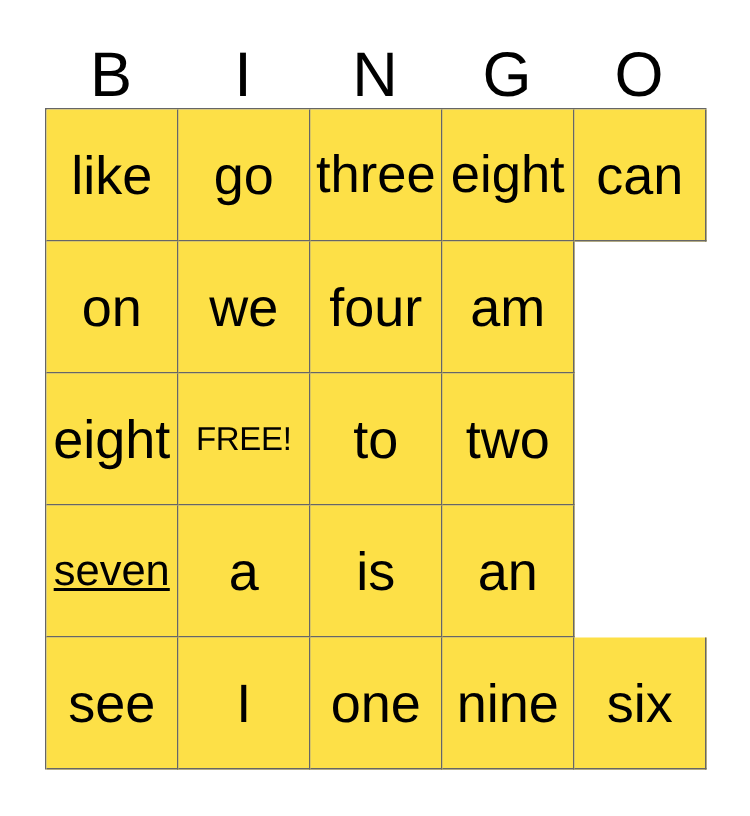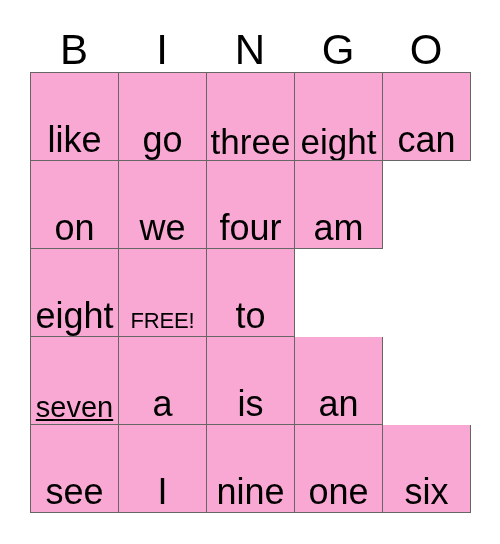--- a/index.html
+++ b/index.html
@@ -54,24 +54,24 @@
     height: 88px;
   }
   .cell {
     flex: 0 0 88px;
     width: 88px;
     height: 88px;
     box-sizing: border-box;
     border-right: 1px solid #666666;
     border-bottom: 1px solid #666666;
     display: flex;
-    align-items: flex-end;
+    align-items: center;
     justify-content: center;
     overflow: hidden;
-    background: #f9a8d4;
+    background: #fde047;
   }
   .cell-text {
     font-size: 36px;
     line-height: 40px;
     white-space: nowrap;
     text-align: center;
     display: block;
   }
   
   .cell-text.fit-tight { font-size: 35px; line-height: 36px; }
@@ -129,20 +129,23 @@
     <div class="grid-row">
       <div class="cell">
           <span class="cell-text">eight</span>
         </div>
       <div class="cell">
           <span class="cell-text fit-free">FREE!</span>
         </div>
       <div class="cell">
           <span class="cell-text">to</span>
         </div>
+      <div class="cell">
+          <span class="cell-text">two</span>
+        </div>
     </div>
 
     <div class="grid-row">
       <div class="cell">
           <span class="cell-text fit-snug">seven</span>
         </div>
       <div class="cell">
           <span class="cell-text">a</span>
         </div>
       <div class="cell">
@@ -154,24 +157,24 @@
     </div>
 
     <div class="grid-row">
       <div class="cell">
           <span class="cell-text">see</span>
         </div>
       <div class="cell">
           <span class="cell-text">I</span>
         </div>
       <div class="cell">
-          <span class="cell-text">nine</span>
+          <span class="cell-text">one</span>
         </div>
       <div class="cell">
-          <span class="cell-text">one</span>
+          <span class="cell-text">nine</span>
         </div>
       <div class="cell">
           <span class="cell-text">six</span>
         </div>
     </div>
 
   </div>
 </div>
 
 </body></html>

